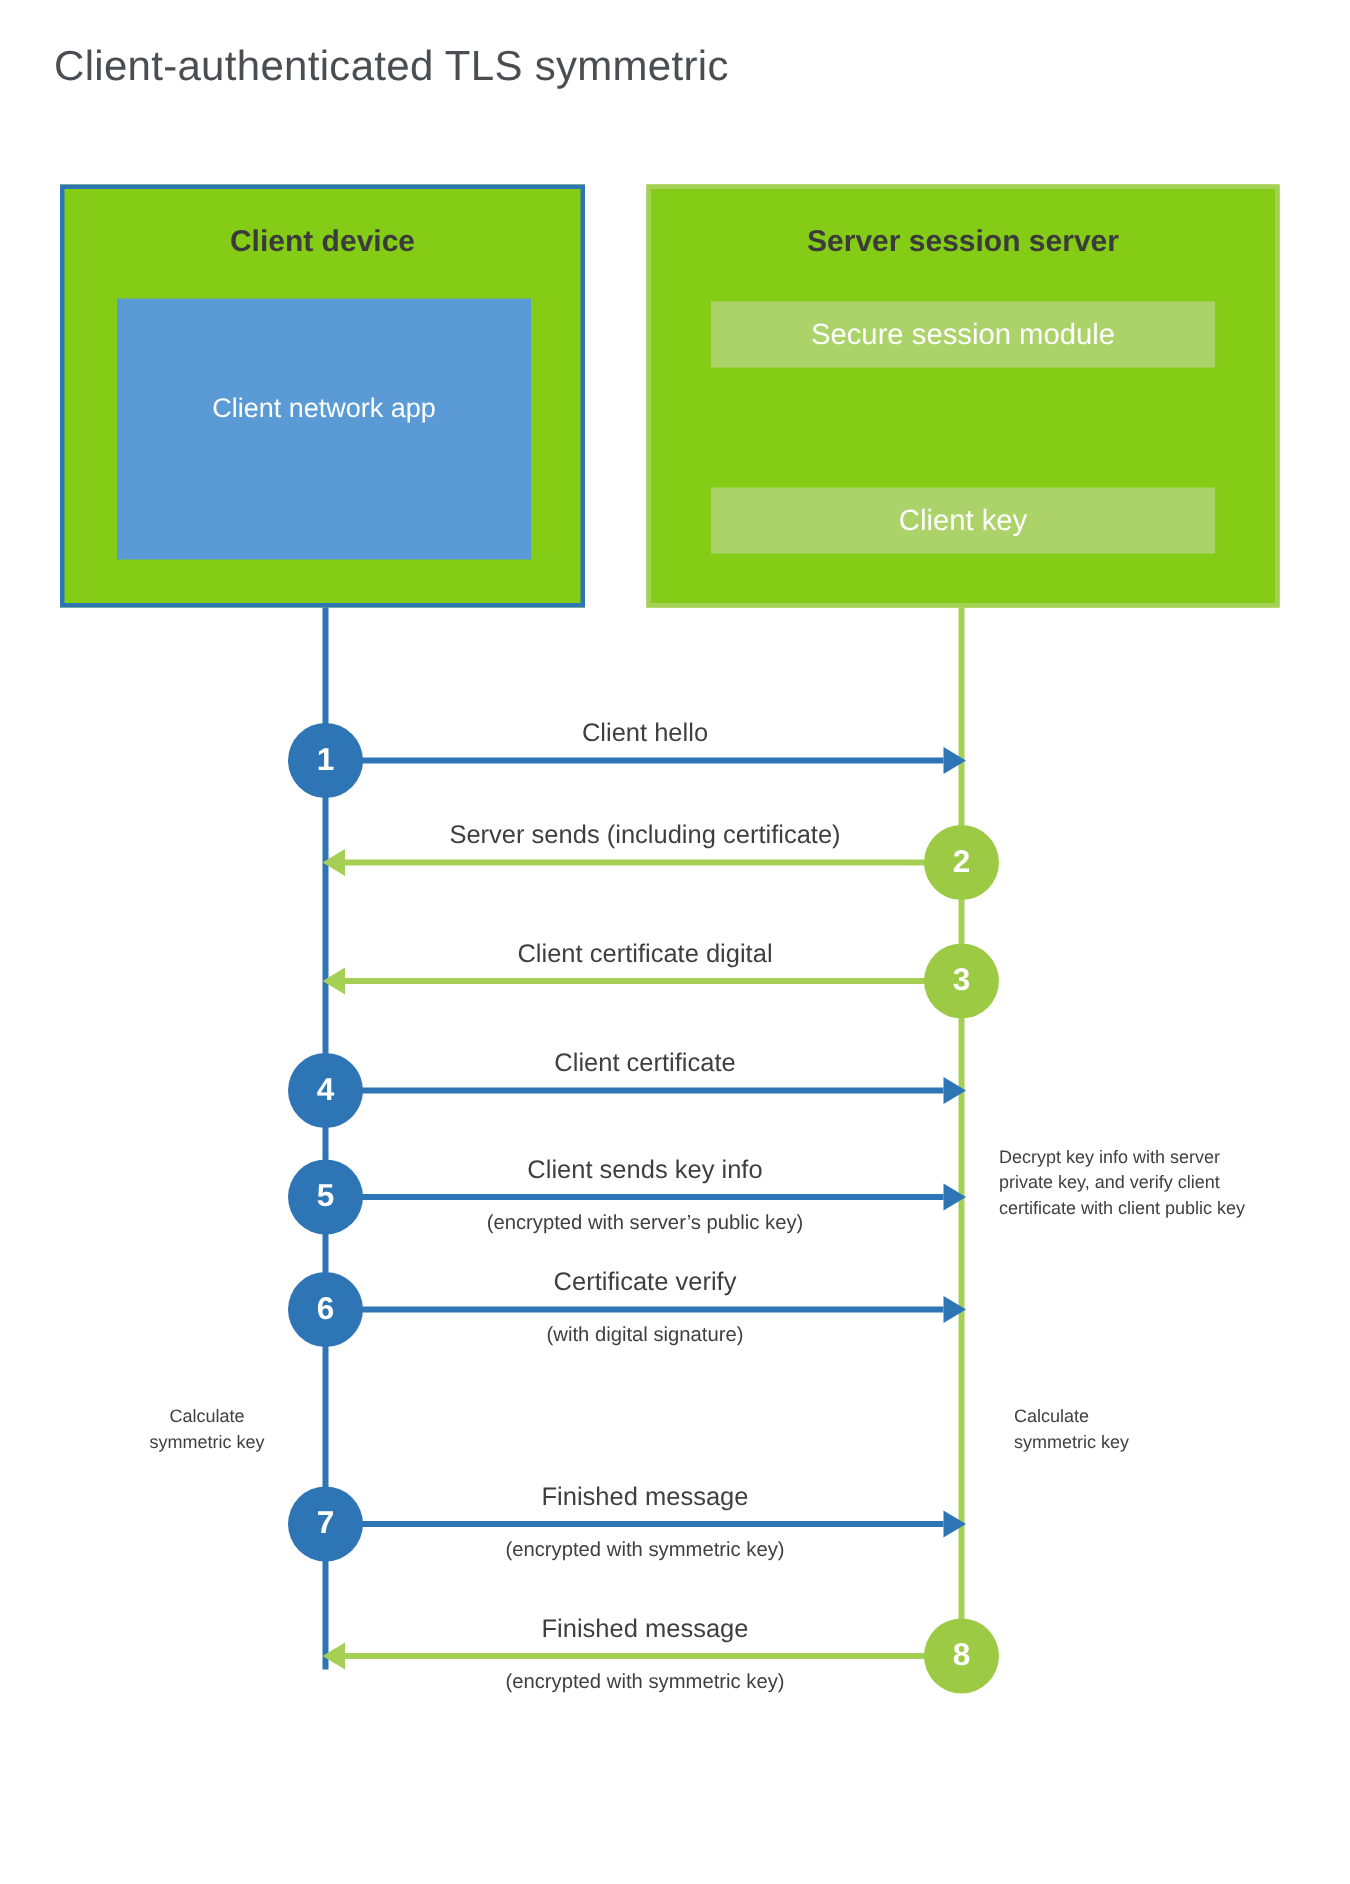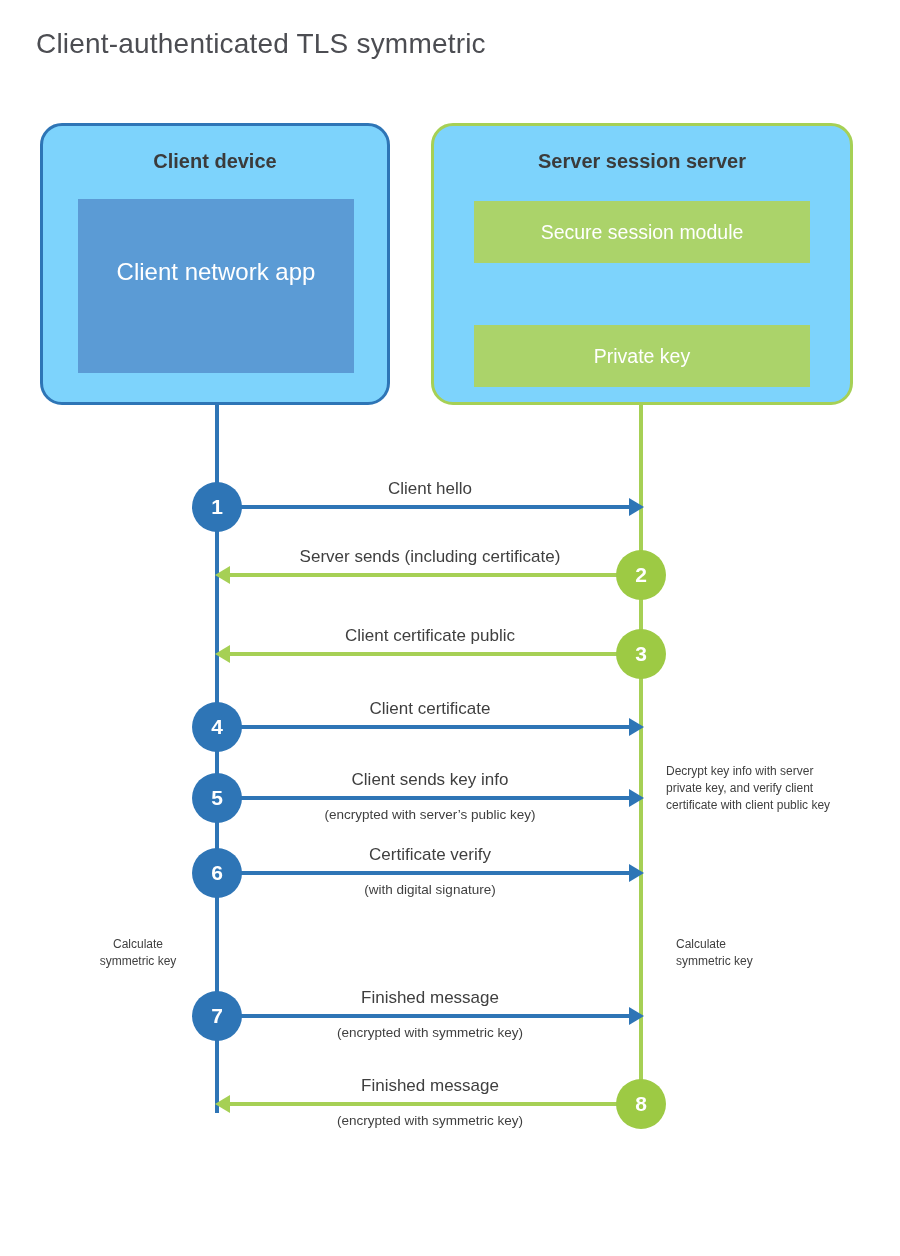--- a/index.html
+++ b/index.html
@@ -8,31 +8,31 @@
     --text-dark:#3f3f3f; --title-gray:#4c4d52;
   }
   html,body{margin:0;padding:0;background:#fff;}
   body{font-family:"Liberation Sans","DejaVu Sans",sans-serif;}
   #page{position:relative;width:900px;height:1256px;background:#fff;overflow:hidden;margin:0 auto;}
 
   .page-title{position:absolute;left:36px;top:28px;font-size:28px;font-weight:300;
     color:var(--title-gray);letter-spacing:.2px;}
 
   
-  .device-box{position:absolute;box-sizing:border-box;background:#7dd3fc;border-radius:22px;}
+  .device-box{position:absolute;box-sizing:border-box;background:#84cc16;}
   .client-box{left:40px;top:123px;width:350px;height:282px;border:3px solid var(--blue);}
   .server-box{left:431px;top:123px;width:422px;height:282px;border:3px solid var(--green-line);}
   .box-title{position:absolute;left:0;right:0;top:24px;text-align:center;
     font-size:20px;font-weight:bold;color:#3b3b3b;}
   .client-app{position:absolute;left:35px;top:73px;width:276px;height:174px;
-    background:var(--blue-fill);color:#fff;font-size:24px;line-height:28px;
+    background:var(--blue-fill);color:#fff;font-size:18px;line-height:28px;
     display:flex;align-items:center;justify-content:center;text-align:center;
     padding-bottom:0;box-sizing:border-box;}
   .client-app .inner{transform:translateY(-14px);width:200px;}
-  .server-bar{position:absolute;left:40px;width:336px;height:62px;background:var(--green-fill);
+  .server-bar{position:absolute;left:40px;width:336px;height:44px;background:var(--green-fill);
     color:#fff;font-size:19.5px;display:flex;align-items:center;justify-content:center;}
   .bar-1{top:75px;} .bar-2{top:137px;} .bar-3{top:199px;}
 
   
   .vline{position:absolute;width:4px;}
   .vline-client{left:215px;top:405px;height:708px;background:var(--blue);}
   .vline-server{left:639px;top:405px;height:700px;background:var(--green-line);}
 
   
   .row{position:absolute;left:0;width:900px;height:0;}
@@ -69,21 +69,21 @@
   <div class="device-box client-box">
     <div class="box-title">Client device</div>
     <div class="client-app">
       <div class="inner">Client network app</div>
     </div>
   </div>
 
   <div class="device-box server-box">
     <div class="box-title">Server session server</div>
     <div class="server-bar bar-1">Secure session module</div>
-    <div class="server-bar bar-3">Private key</div>
+    <div class="server-bar bar-3">Client key</div>
   </div>
 
   <div class="vline vline-client"></div>
   <div class="vline vline-server"></div>
 
   <div class="row right blue" style="top:507px">
     <div class="arrow-line"></div>
     <div class="arrow-head"></div>
     <div class="step-circle">
         <span>1</span>
@@ -99,21 +99,21 @@
       </div>
     <div class="msg-label">Server sends (including certificate)</div>
   </div>
 
   <div class="row left green" style="top:654px">
     <div class="arrow-line"></div>
     <div class="arrow-head"></div>
     <div class="step-circle">
         <span>3</span>
       </div>
-    <div class="msg-label">Client certificate public</div>
+    <div class="msg-label">Client certificate digital</div>
   </div>
 
   <div class="row right blue" style="top:727px">
     <div class="arrow-line"></div>
     <div class="arrow-head"></div>
     <div class="step-circle">
         <span>4</span>
       </div>
     <div class="msg-label">Client certificate</div>
   </div>

